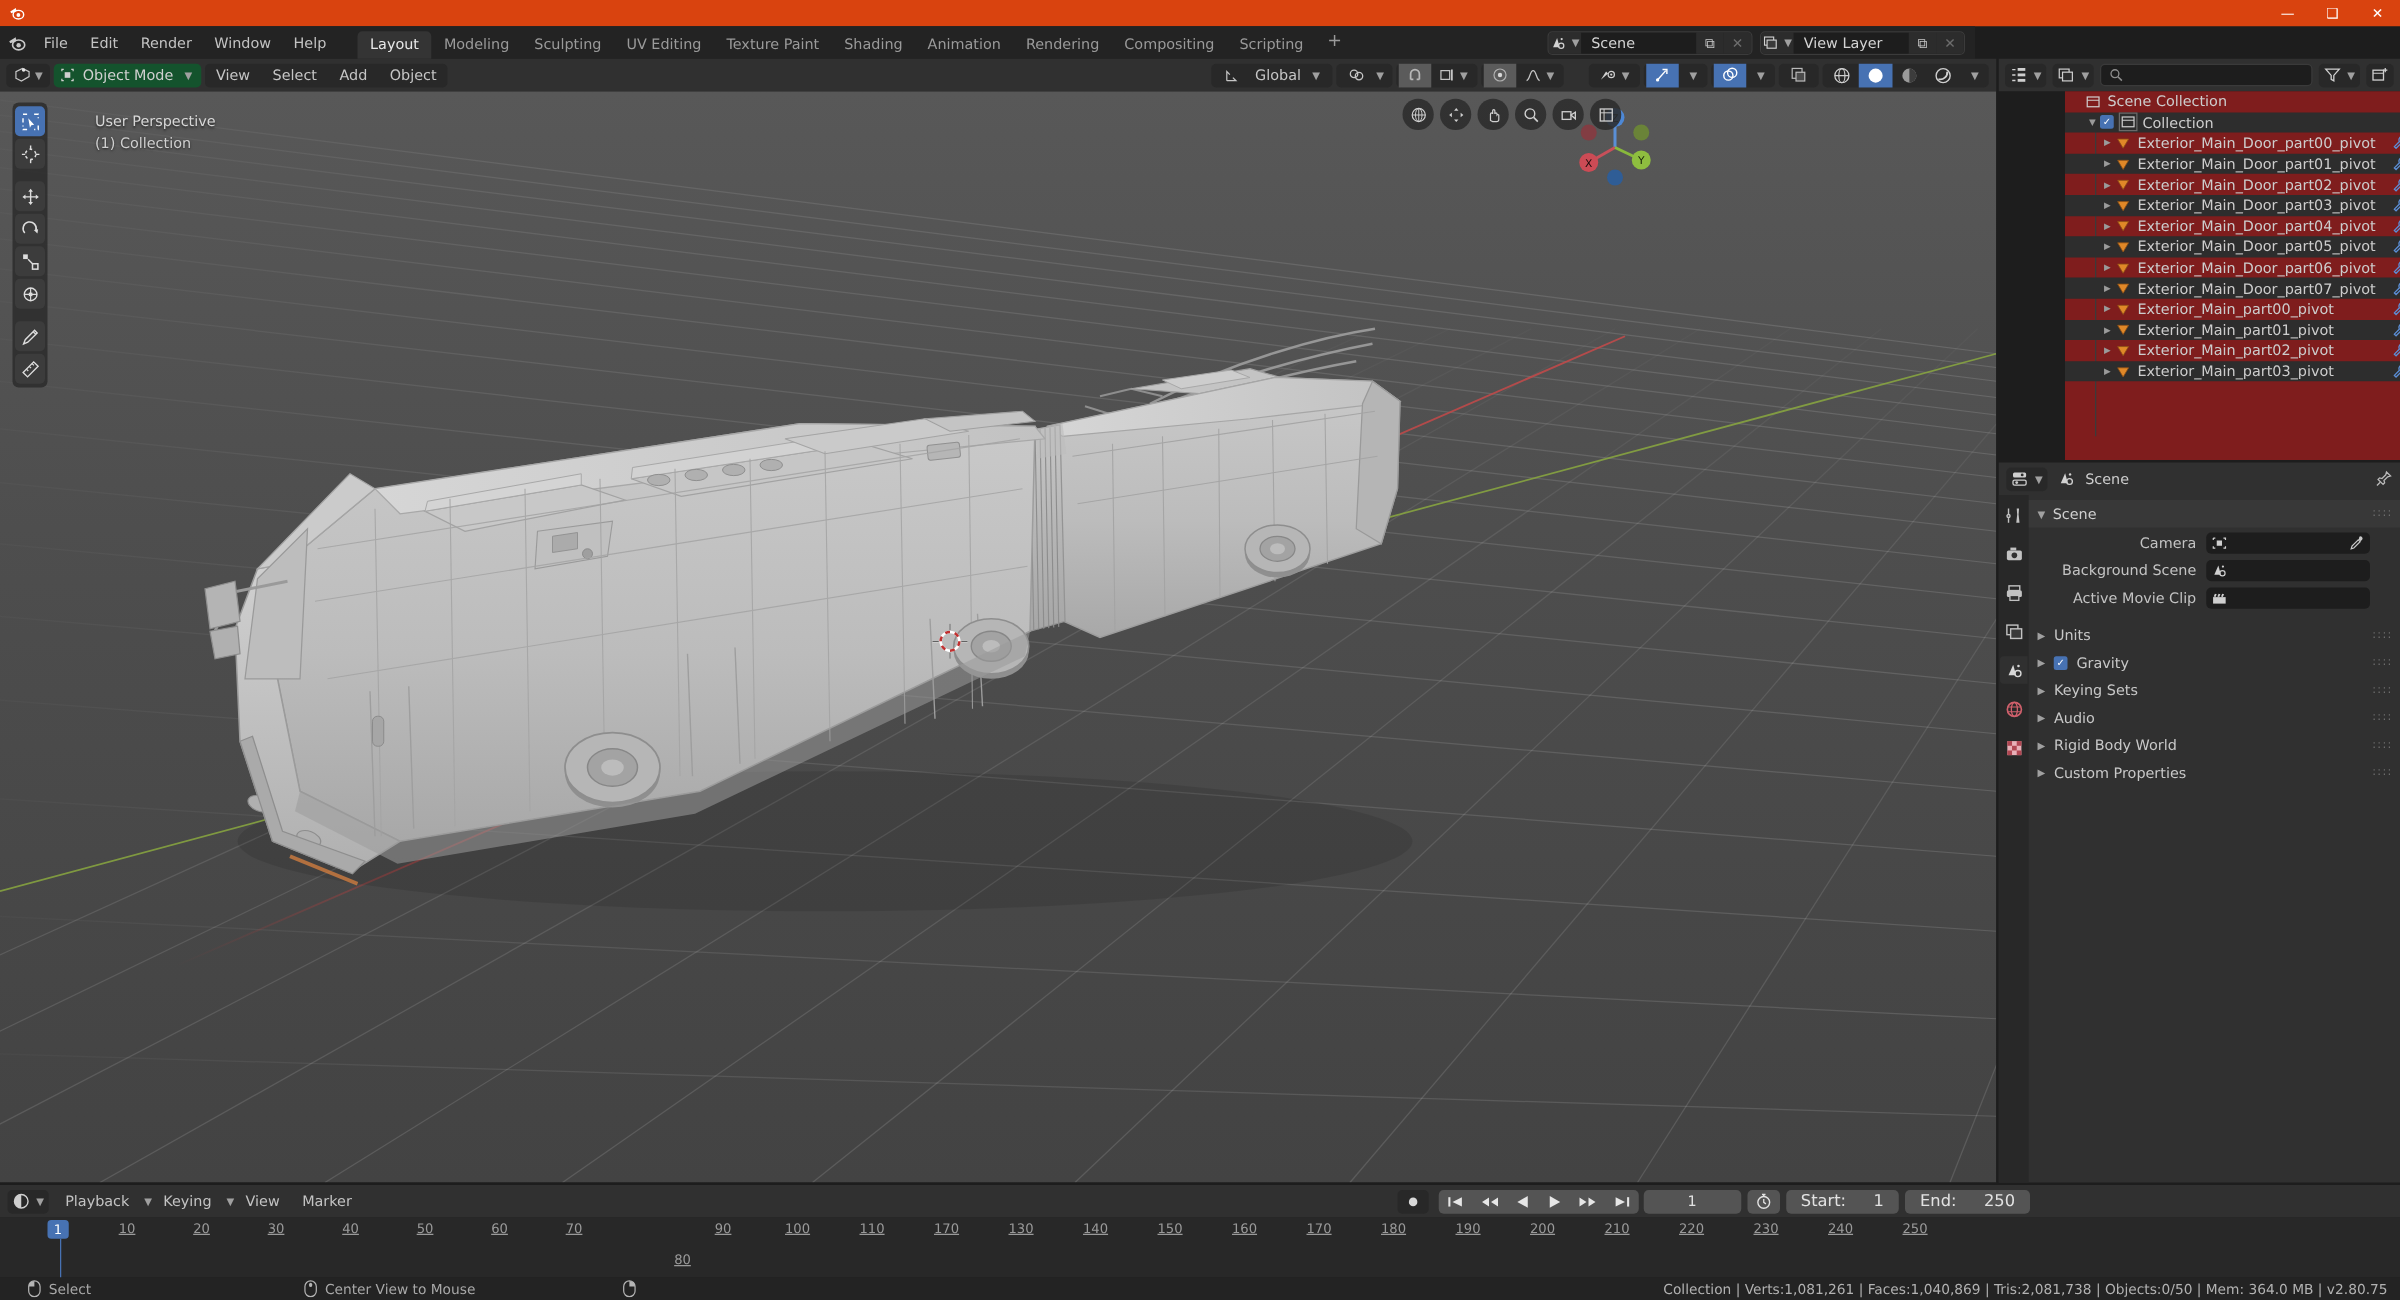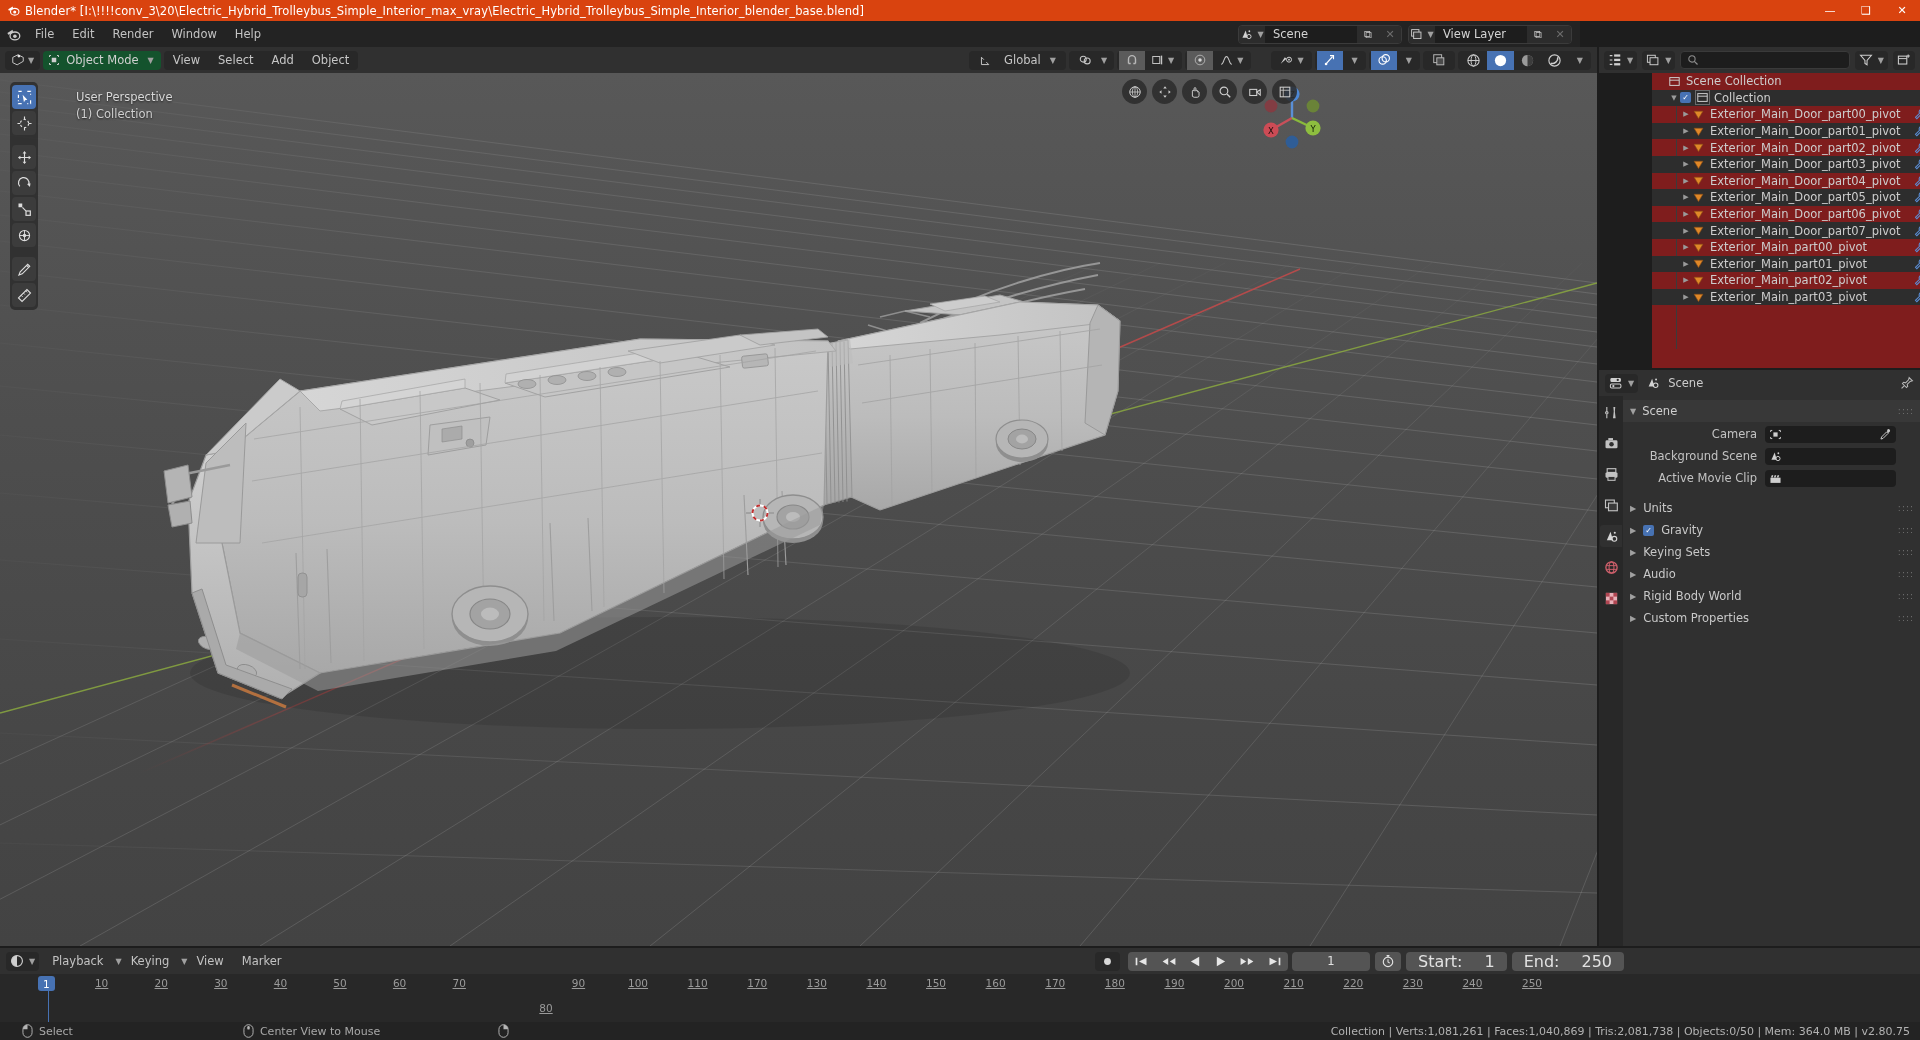--- a/index.html
+++ b/index.html
@@ -206,21 +206,21 @@
     background:#303030; display:flex; align-items:center; padding-left:6px; gap:4px;
   }
   .tl-right { margin-left:auto; display:flex; align-items:center; gap:5px; padding-right:296px; }
   .tl-frame {
     height:19px; background:#545454; border-radius:4px; color:#e2e2e2;
     font-size:11.5px; display:flex; align-items:center; justify-content:center;
     min-width:78px;
   }
   .tl-se {
     height:19px; background:#545454; border-radius:4px; color:#e2e2e2;
-    font-size:16px; display:flex; align-items:center; padding:0 12px; gap:22px;
+    font-size:13px; display:flex; align-items:center; padding:0 12px; gap:22px;
   }
   #tl-body {
     position:absolute; left:0; top:974px; width:1920px; height:48px;
     background:#282828;
   }
   #tl-ruler { position:absolute; left:0; top:0; width:1920px; height:20px; }
   .tick { position:absolute; top:3px; color:#9a9a9a; font-size:10.5px; transform:translateX(-50%);text-decoration:underline; }
   #playhead-box {
     position:absolute; top:2px; height:15px; background:#4772b3; border-radius:3px;
     color:#fff; font-size:10.5px; display:flex; align-items:center; justify-content:center;
@@ -241,21 +241,20 @@
 <body>
 
 <div id="titlebar">
   <span class="tb-icon">
     <svg width="13" height="13" viewBox="0 0 16 16">
       <ellipse cx="9.5" cy="9.5" rx="5.2" ry="4.2" fill="none" stroke="#fff" stroke-width="1.4"></ellipse>
       <circle cx="9.5" cy="9.8" r="1.9" fill="#fff"></circle>
       <path d="M1.5 6.5 L7 3 L7.6 6.2 L2.4 8.2 Z" fill="#fff"></path>
     </svg>
   </span>
-  <span class="tb-text">Blender* [I:\!!!!conv_3\20\Electric_Hybrid_Trolleybus_Simple_Interior_max_vray\Electric_Hybrid_Trolleybus_Simple_Interior_blender_base.blend]</span>
   <span class="tb-btns">
     <span class="tb-btn">—</span>
     <span class="tb-btn">❑</span>
     <span class="tb-btn">✕</span>
   </span>
 </div>
 
 <div id="topbar">
   <span class="blender-logo">
     <svg width="15" height="15" viewBox="0 0 16 16">
@@ -263,20 +262,33 @@
       <circle cx="9.5" cy="9.8" r="1.9" fill="#c9c9c9"></circle>
       <path d="M1.5 6.5 L7 3 L7.6 6.2 L2.4 8.2 Z" fill="#c9c9c9"></path>
     </svg>
   </span>
   <span class="menu-item">File</span>
   <span class="menu-item">Edit</span>
   <span class="menu-item">Render</span>
   <span class="menu-item">Window</span>
   <span class="menu-item">Help</span>
 
+  <span id="workspace-tabs">
+    <span class="ws-tab active">Layout</span>
+    <span class="ws-tab">Modeling</span>
+    <span class="ws-tab">Sculpting</span>
+    <span class="ws-tab">UV Editing</span>
+    <span class="ws-tab">Texture Paint</span>
+    <span class="ws-tab">Shading</span>
+    <span class="ws-tab">Animation</span>
+    <span class="ws-tab">Rendering</span>
+    <span class="ws-tab">Compositing</span>
+    <span class="ws-tab">Scripting</span>
+    <span class="ws-add">+</span>
+  </span>
 
   <span class="topbar-right">
     <span class="idblock">
       <span class="idicon">
         <svg width="13" height="13" viewBox="0 0 16 16">
           <path d="M3 12 L7 3 L9.5 12 Z" fill="#d2d2d2"></path>
           <circle cx="11" cy="10.5" r="2.6" fill="none" stroke="#d2d2d2" stroke-width="1.2"></circle>
           <circle cx="11.5" cy="4" r="1.1" fill="#d2d2d2"></circle>
         </svg>
         <span class="chev">▼</span>

